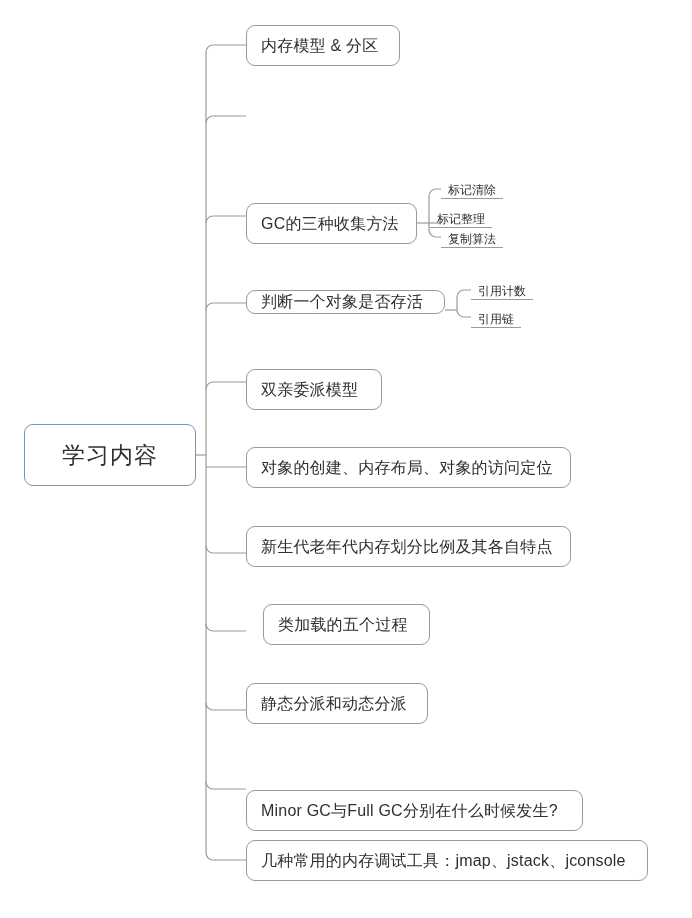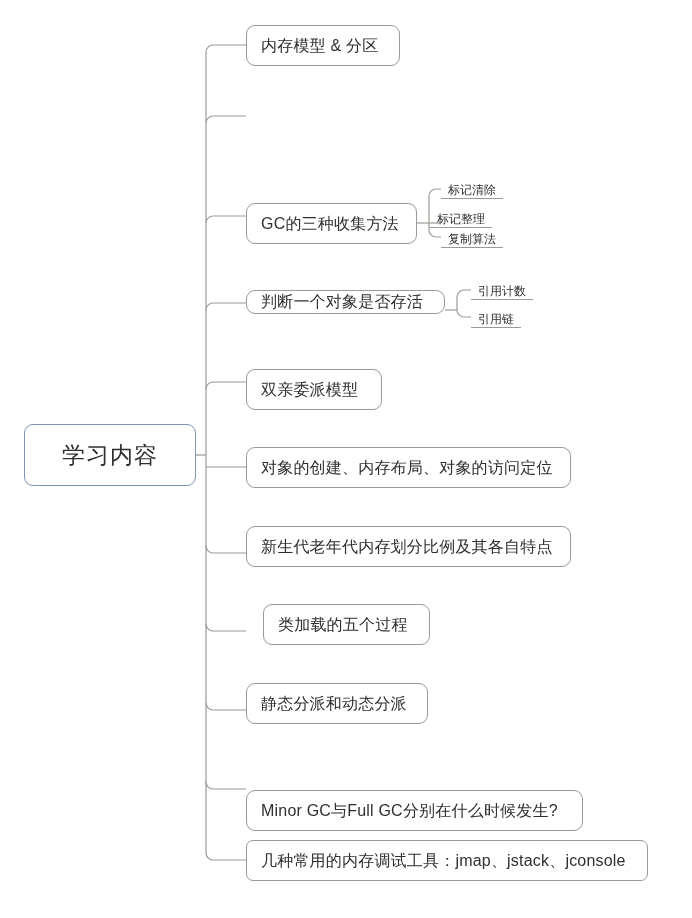--- a/index.html
+++ b/index.html
@@ -138,21 +138,21 @@
   </div>
 
   <div class="node" style="left:246px; top:683px; width:182px; height:41px;">
     <span class="node-label">静态分派和动态分派</span>
   </div>
 
   <div class="node" style="left:246px; top:762px; width:337px; height:41px;margin-top:28px;">
     <span class="node-label">Minor GC与Full GC分别在什么时候发生?</span>
   </div>
 
-  <div class="node" style="left:246px; top:840px; width:402px; height:41px;border-radius:7px;">
+  <div class="node" style="left:246px; top:840px; width:402px; height:41px;">
     <span class="node-label">几种常用的内存调试工具：jmap、jstack、jconsole</span>
   </div>
 
   <div class="leaf" style="left:441px; top:177px; width:62px; height:22px;">
     <span class="leaf-label">标记清除</span>
   </div>
   <div class="leaf" style="left:430px; top:206px; width:62px; height:22px;">
     <span class="leaf-label">标记整理</span>
   </div>
   <div class="leaf" style="left:441px; top:226px; width:62px; height:22px;">

